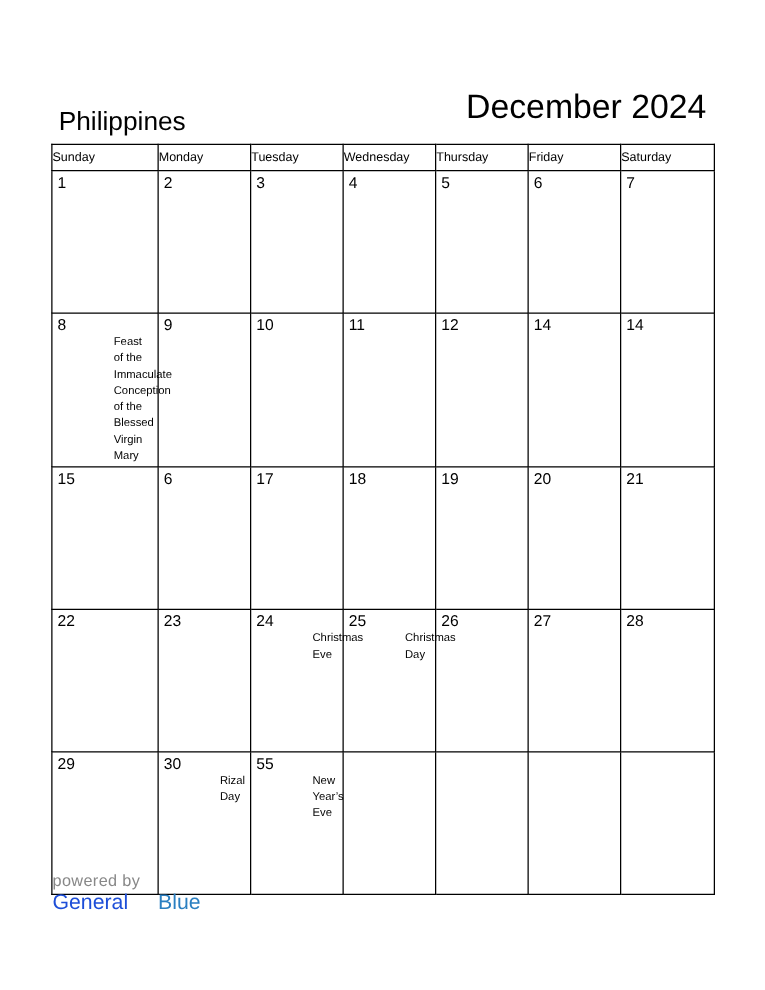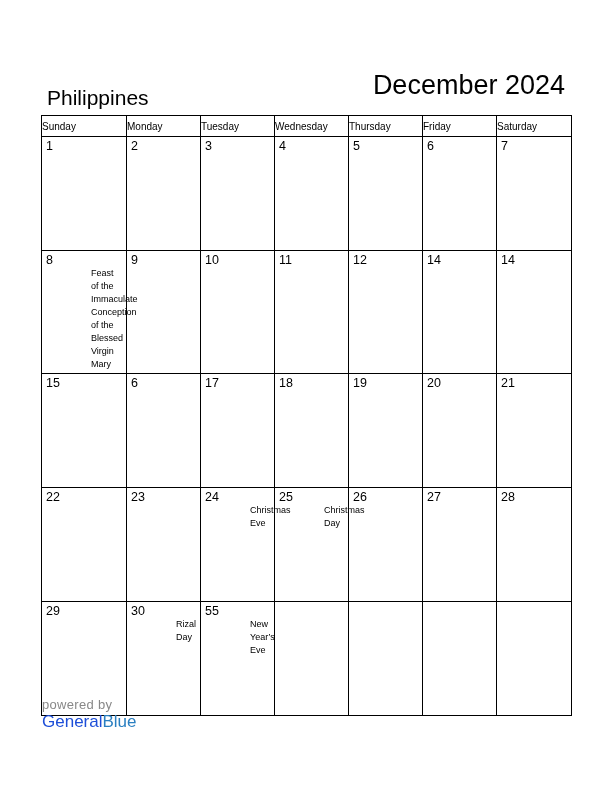--- a/index.html
+++ b/index.html
@@ -8,21 +8,21 @@
   .month { position:absolute; right:47px; top:70px; font-size:27px; font-weight:normal; }
   table.cal { position:absolute; left:41px; top:115px; width:530px; border-collapse:collapse; table-layout:fixed; }
   table.cal th { height:20px; border:1px solid #000; font-weight:normal; font-size:10px; text-align:left; padding:0; }
   table.cal td { height:109px; border:1px solid #000; vertical-align:top; padding:2px 4px; }
   .cell-num { font-size:12.5px; line-height:14px; display:block; }
   .cell-event { font-size:9px; line-height:13px; display:block;margin-left:45px; }
   .footer { position:absolute; left:42px; top:697px; }
   .powered { font-size:13px; color:#888; letter-spacing:0.3px; }
   .brand { font-size:17px; margin-top:0px; }
   .brand .g { color:#1d4ed8; }
-  .brand .b { color:#2a7fc1; }
+  .brand .b { color:#2a7fc1;padding-left:24px; }
 </style>
 </head>
 <body>
 
 <div class="country">Philippines</div>
 <div class="month">December 2024</div>
 
 <table class="cal">
   <colgroup>
     <col style="width:85px">

